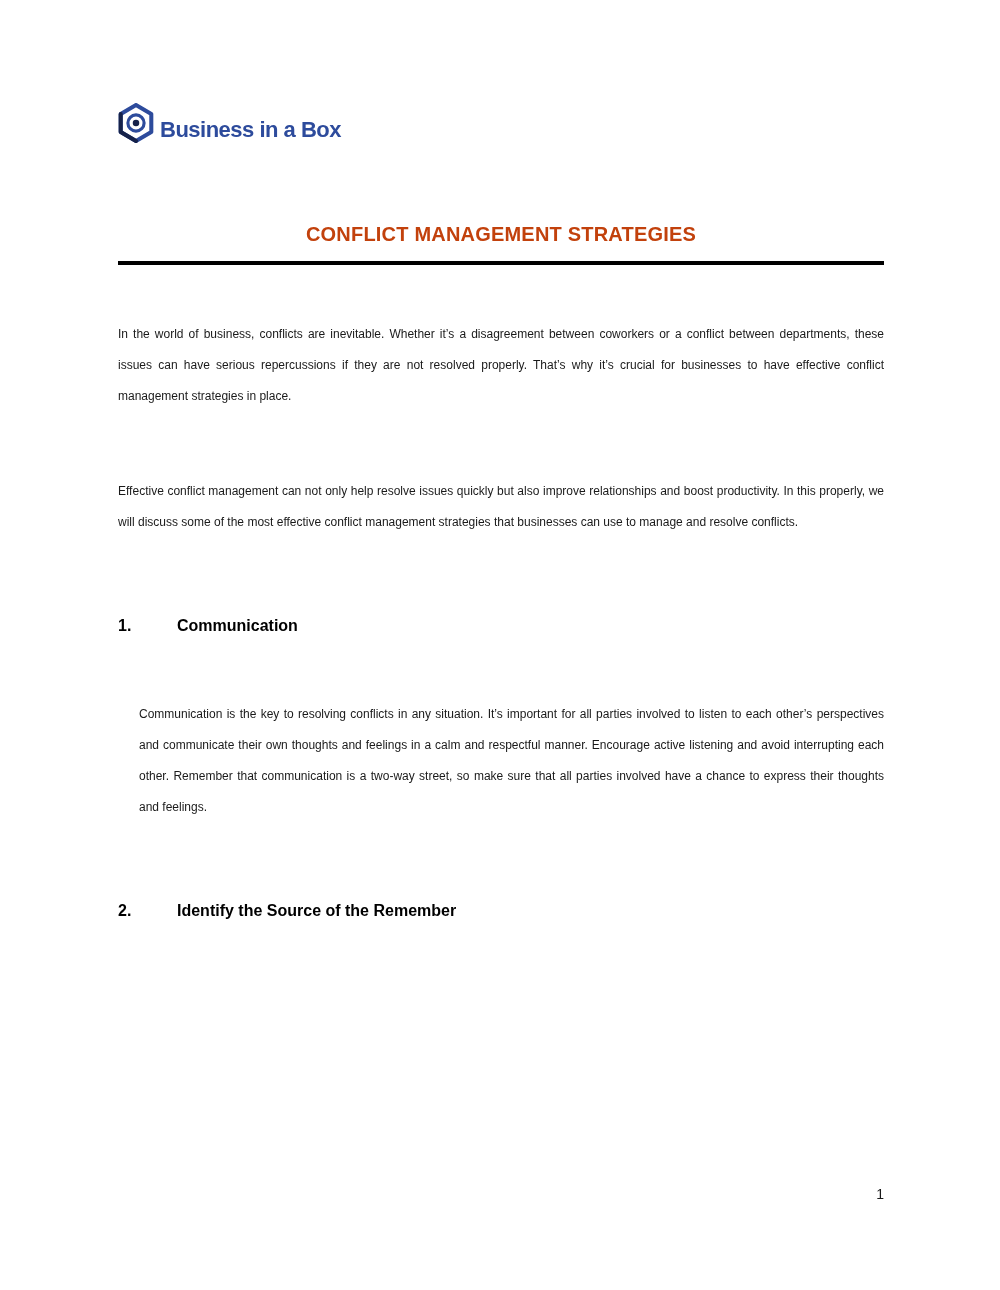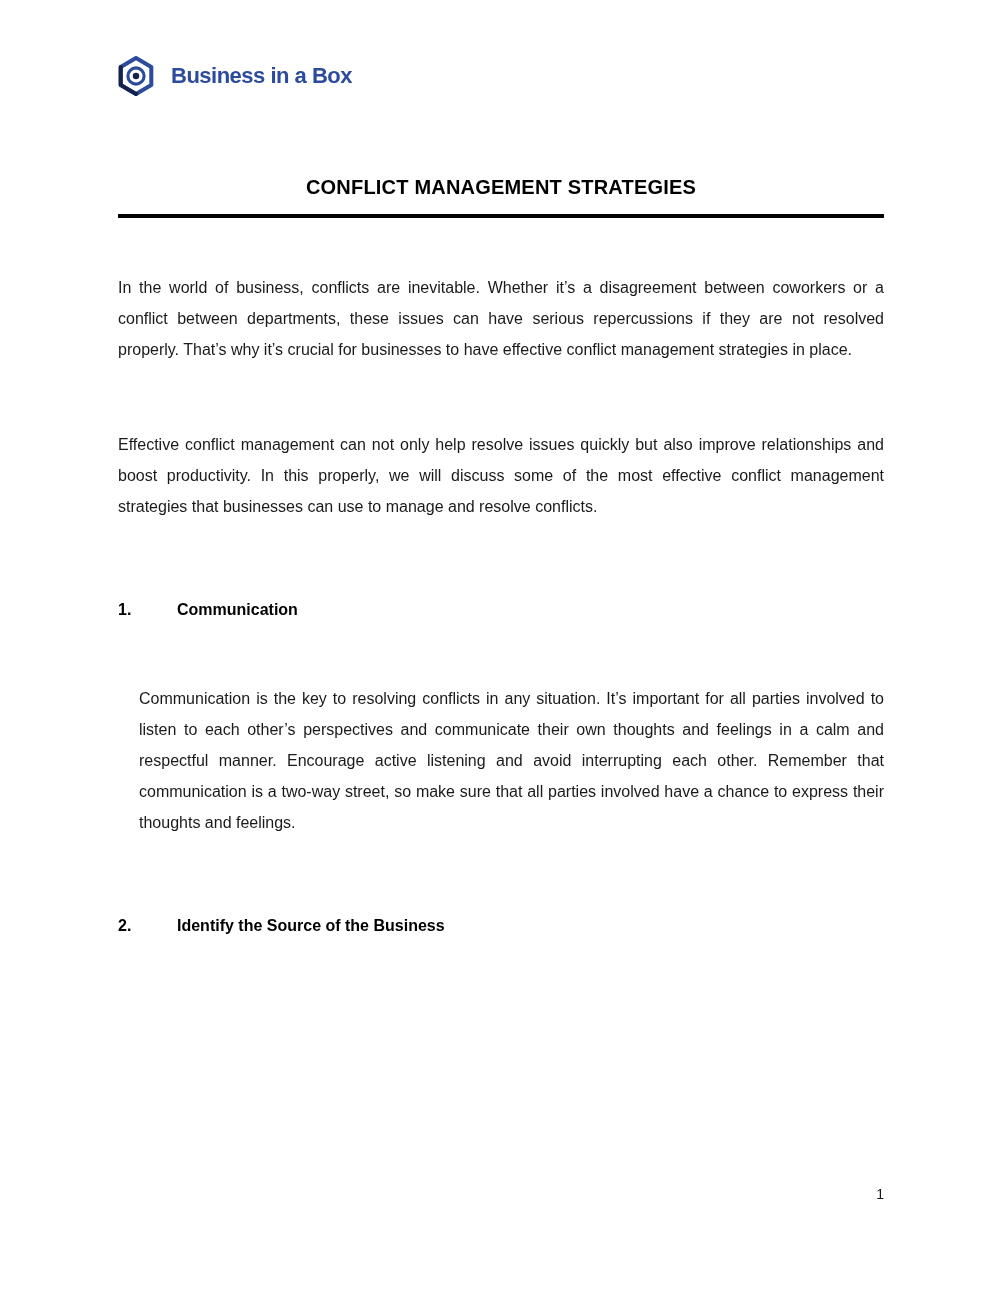--- a/index.html
+++ b/index.html
@@ -12,50 +12,50 @@
     color:#1a1a1a;
     margin:0 auto;
     overflow:hidden;
   }
   .content {
     position:absolute;
     left:118px; top:0;
     width:766px;
   }
   .logo {
-    margin-top:56px;
+    margin-top:103px;
     display:flex;
-    align-items:center;
-    gap:17px;
+    align-items:flex-end;
+    gap:6px;
     height:40px;
   }
   .logo svg { display:block; }
   .logo-text {
     font-size:22px;
     font-weight:bold;
     letter-spacing:-0.5px;
     color:#2d4b9c;
     white-space:nowrap;
   }
   .doc-title {
     margin-top:80px;
     text-align:center;
     font-size:20px;
     font-weight:bold;
-    color:#000000;
+    color:#c2410c;
     letter-spacing:0.2px;
   }
   .title-rule {
     margin-top:15px;
     height:4px;
     background:#000000;
     width:100%;
   }
   .para {
-    font-size:16px;
+    font-size:12px;
     line-height:31px;
     text-align:justify;
     color:#1a1a1a;
   }
   .para-1 { margin-top:54px; }
   .para-2 { margin-top:64px; }
   .section-heading {
     display:flex;
     font-size:16px;
     font-weight:bold;
@@ -102,19 +102,19 @@
     <p class="para para-2">Effective conflict management can not only help resolve issues quickly but also improve relationships and boost productivity. In this properly, we will discuss some of the most effective conflict management strategies that businesses can use to manage and resolve conflicts.</p>
 
     <div class="section-heading heading-1">
       <span class="num">1.</span>
       <span>Communication</span>
     </div>
     <p class="para section-body">Communication is the key to resolving conflicts in any situation. It’s important for all parties involved to listen to each other’s perspectives and communicate their own thoughts and feelings in a calm and respectful manner. Encourage active listening and avoid interrupting each other. Remember that communication is a two-way street, so make sure that all parties involved have a chance to express their thoughts and feelings.</p>
 
     <div class="section-heading heading-2">
       <span class="num">2.</span>
-      <span>Identify the Source of the Business</span>
+      <span>Identify the Source of the Remember</span>
     </div>
 
   </div>
 
   <div class="page-number">1</div>
 </div>
 
 </body></html>

